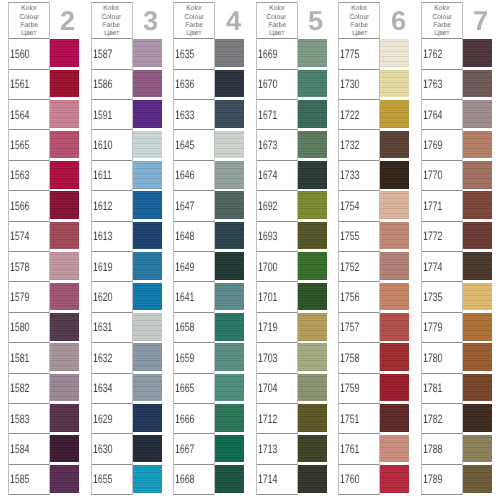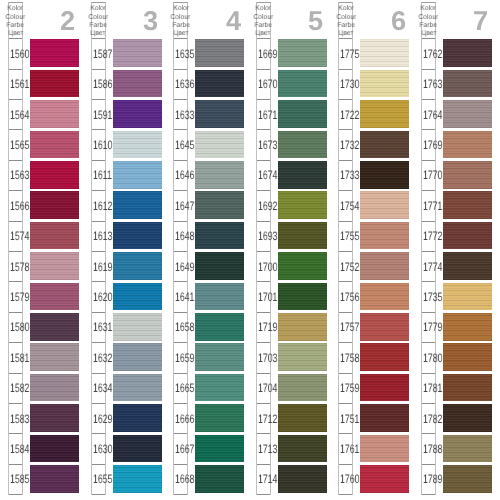--- a/index.html
+++ b/index.html
@@ -7,21 +7,21 @@
   body{
     width:500px;height:500px;background:#ffffff;overflow:hidden;
     font-family:"Liberation Sans", sans-serif;
     -webkit-font-smoothing:antialiased;
     text-rendering:geometricPrecision;
   }
   #chart{position:relative;width:500px;height:500px;}
   .col{position:absolute;top:0;width:82px;height:500px;}
   
   .codecol{
-    position:absolute;left:0;top:2.0px;width:15px;
+    position:absolute;left:0;top:2.0px;width:42px;
     border-left:1px solid #c0c0c0;border-right:1px solid #c0c0c0;
     border-top:1px solid #9d9d9d;
     box-sizing:border-box;background:#fff;
   }
   .hdrcell{
     height:36.3px;box-sizing:border-box;
     border-bottom:1px solid #8d8d8d;
     display:flex;flex-direction:column;align-items:center;justify-content:center;
     padding-top:2.2px;
   }

